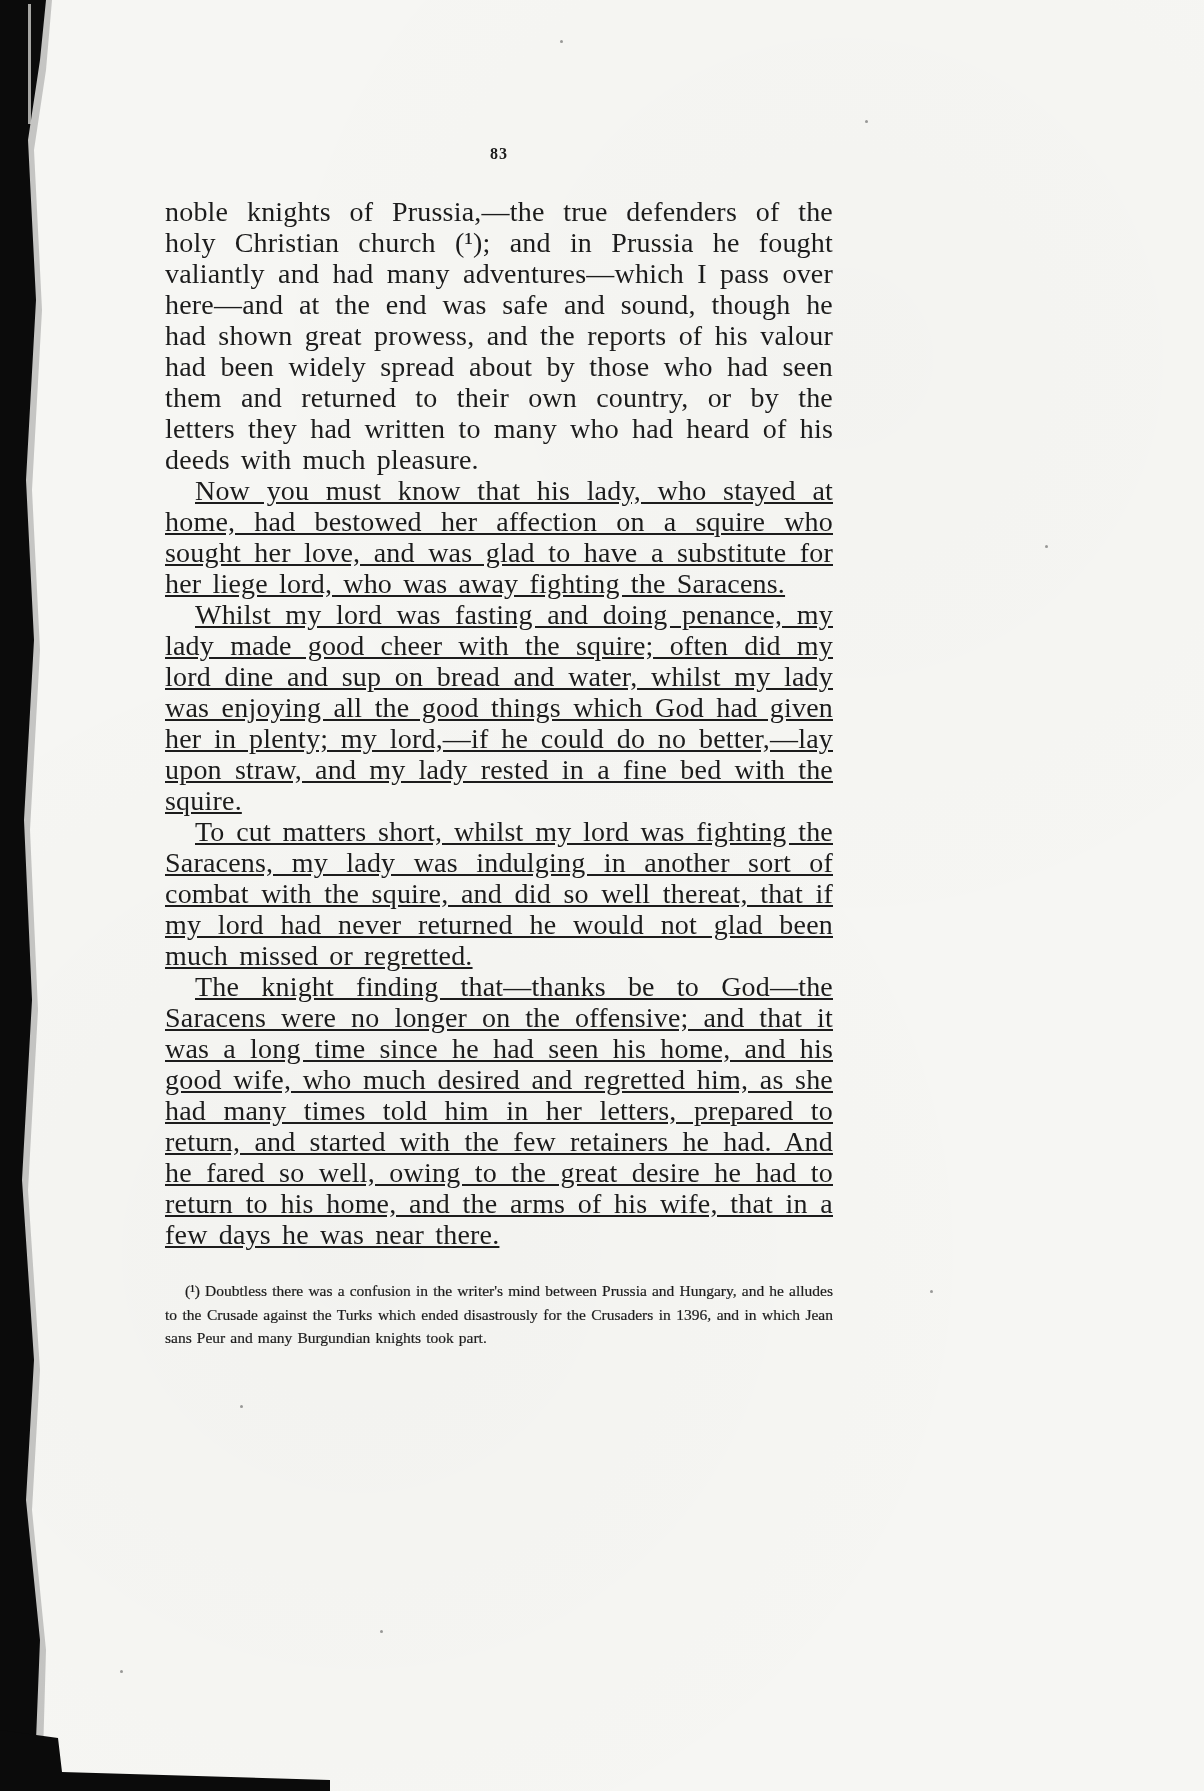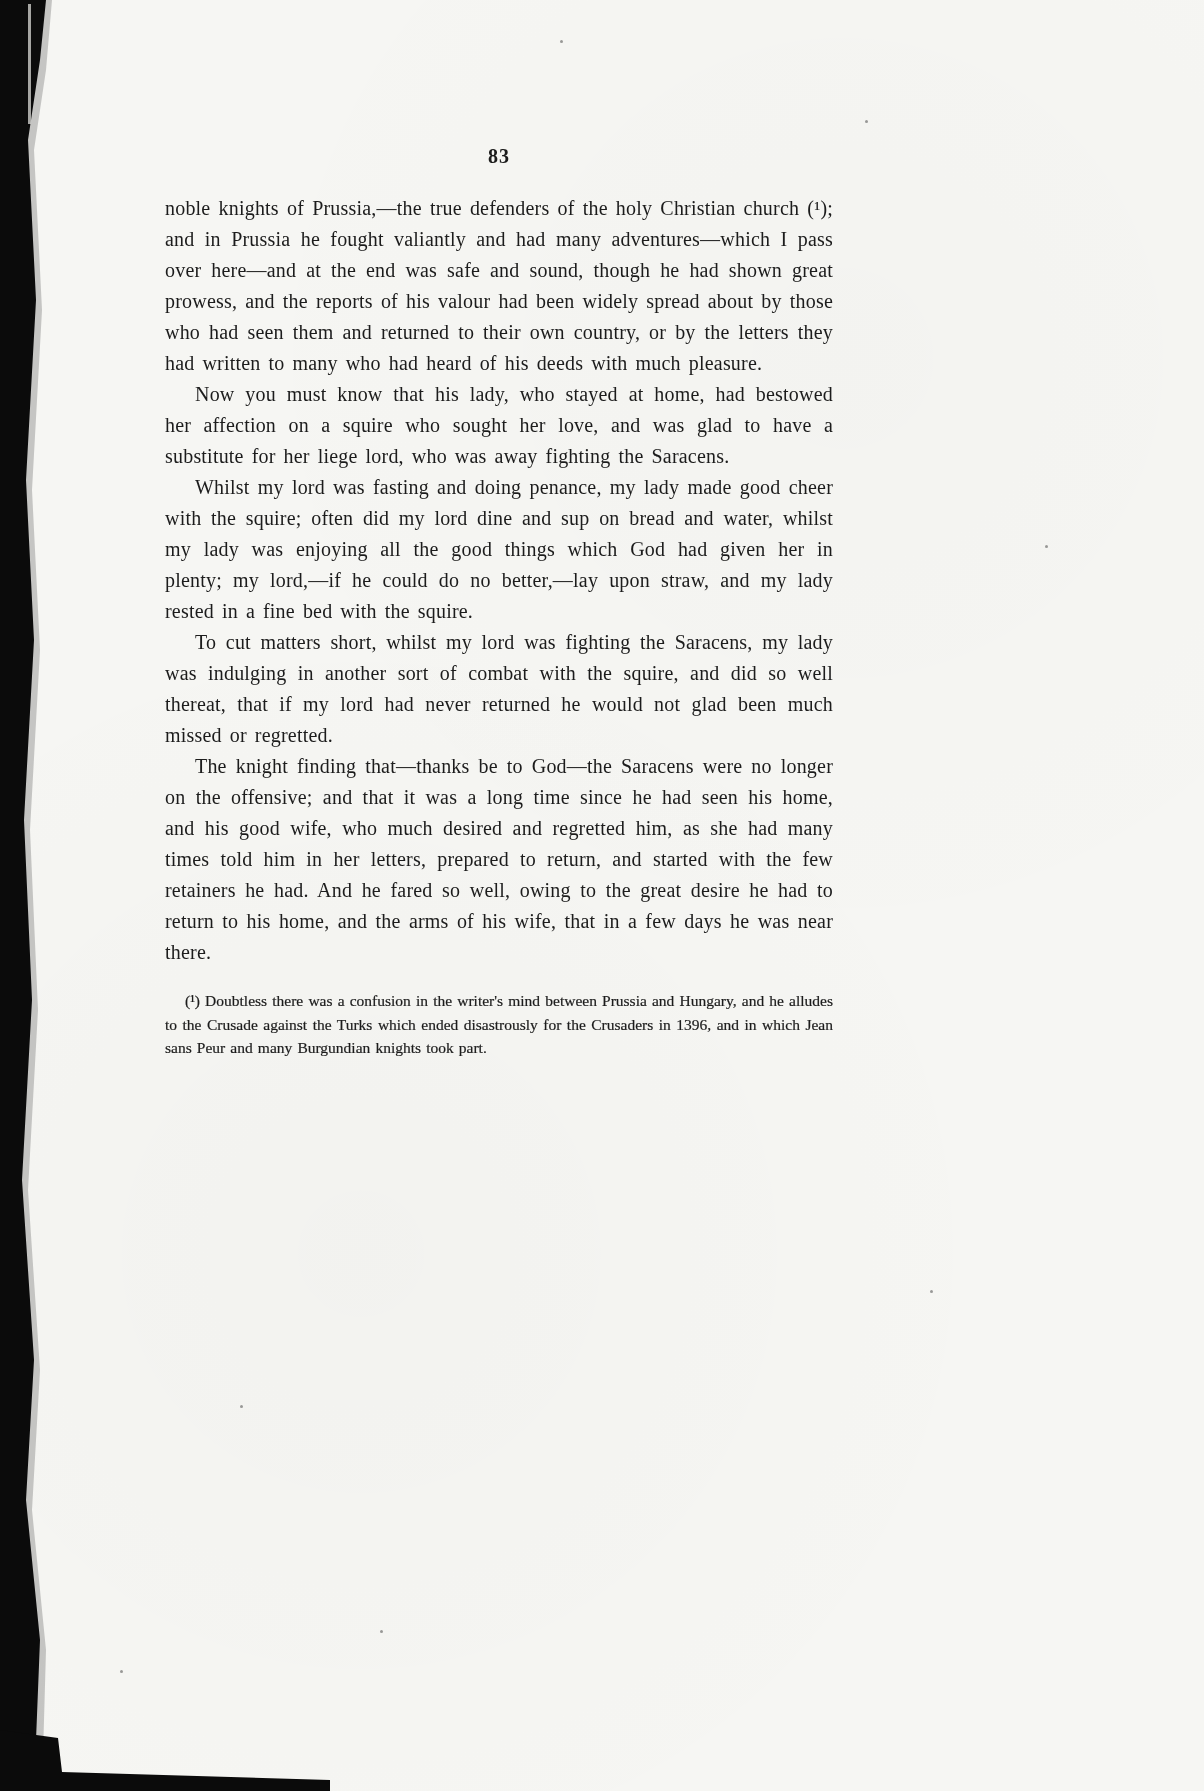--- a/index.html
+++ b/index.html
@@ -31,35 +31,35 @@
     pointer-events:none;
   }
   .text-block{
     position:absolute;
     left:165px;
     top:145px;
     width:668px;
   }
   .page-number{
     text-align:center;
-    font-size:20px;
+    font-size:16px;
     font-weight:bold;
     letter-spacing:1px;
-    margin-bottom:25px;
+    margin-bottom:33px;
   }
   .para{
-    font-size:20px;
+    font-size:28px;
     line-height:31px;
     text-align:justify;
     word-spacing:0.14em;
     letter-spacing:0.2px;
   }
-  .para.indent{ text-indent:30px; }
+  .para.indent{ text-indent:30px;text-decoration:underline; }
   .footnote{
-    margin-top:21px;
+    margin-top:29px;
     font-size:15.5px;
     line-height:23.5px;
     text-align:justify;
     word-spacing:0.08em;
     text-indent:20px;
     font-weight:bold;
     -webkit-text-stroke:0.2px var(--ink);
     font-weight:normal;
   }
   .speckle{

